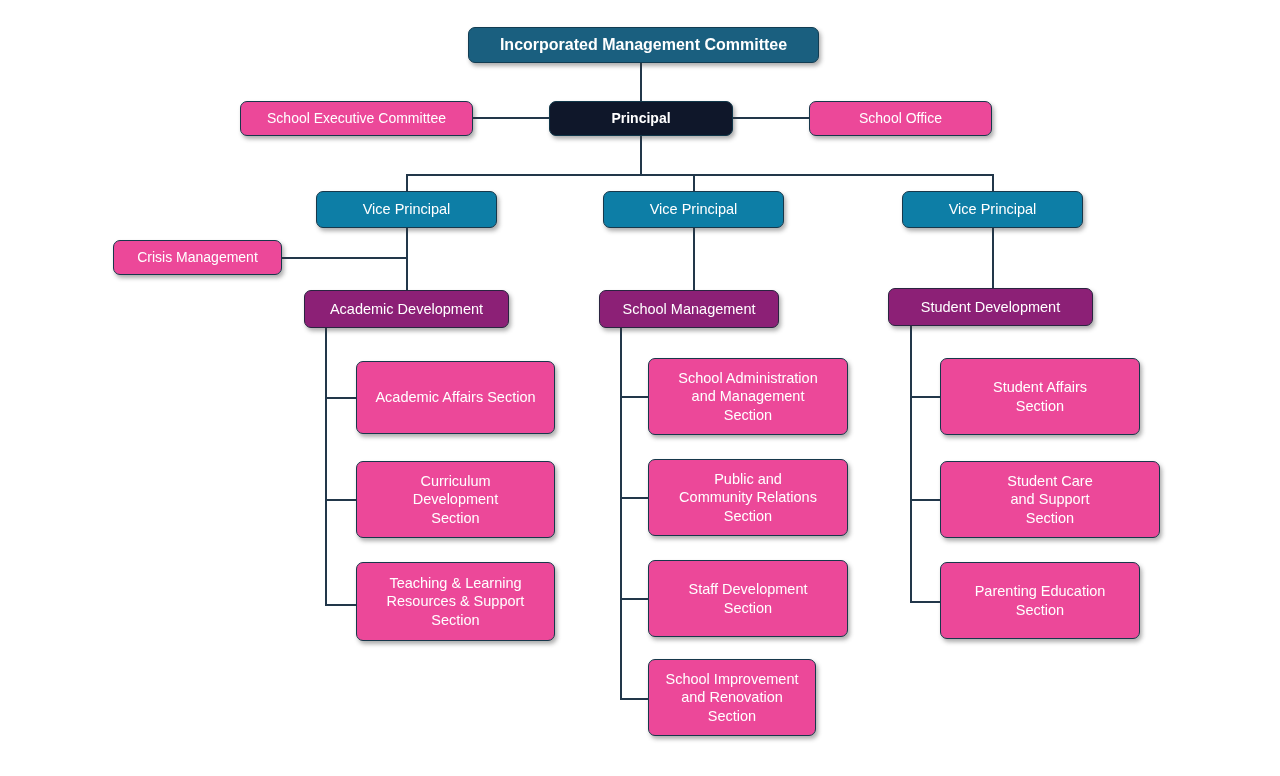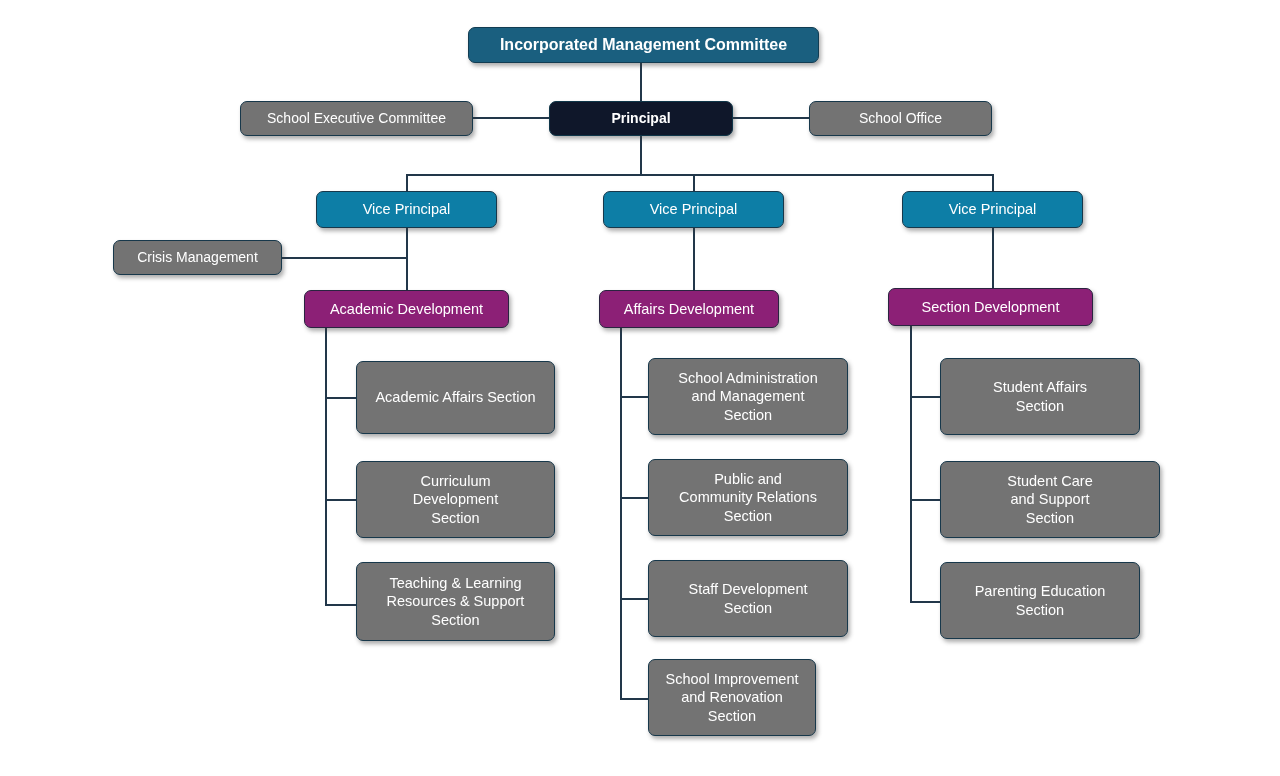--- a/index.html
+++ b/index.html
@@ -60,21 +60,21 @@
   .node.navy-dark {
     background: #0f172a;
     border-color: #0f3649;
     font-weight: bold;
   }
   .node.teal {
     background: #0d7ea6;
     border-color: #17384b;
   }
   .node.cyan {
-    background: #737373;
+    background: #ec4899;
     border-color: #17384b;
   }
   .node.purple {
     background: #8c2076;
     border-color: #2a2440;
   }
 
   
   .sz-top    { font-size: 16px; }
   .sz-mid    { font-size: 14px; }
@@ -155,25 +155,25 @@
 
   <div class="node cyan sz-mid" style="left:113px; top:240px; width:169px; height:35px;">
     <span class="label">Crisis Management</span>
   </div>
 
   <div class="node purple sz-dept" style="left:304px; top:290px; width:205px; height:38px;">
     <span class="label">Academic Development</span>
   </div>
 
   <div class="node purple sz-dept" style="left:599px; top:290px; width:180px; height:38px;">
-    <span class="label">Affairs Development</span>
+    <span class="label">School Management</span>
   </div>
 
   <div class="node purple sz-dept" style="left:888px; top:288px; width:205px; height:38px;">
-    <span class="label">Section Development</span>
+    <span class="label">Student Development</span>
   </div>
 
   <div class="node cyan sz-sec" style="left:356px; top:361px; width:199px; height:73px;">
     <span class="label">Academic Affairs Section</span>
   </div>
 
   <div class="node cyan sz-sec" style="left:356px; top:461px; width:199px; height:77px;">
     <span class="label">Curriculum
 Development
 Section</span>

